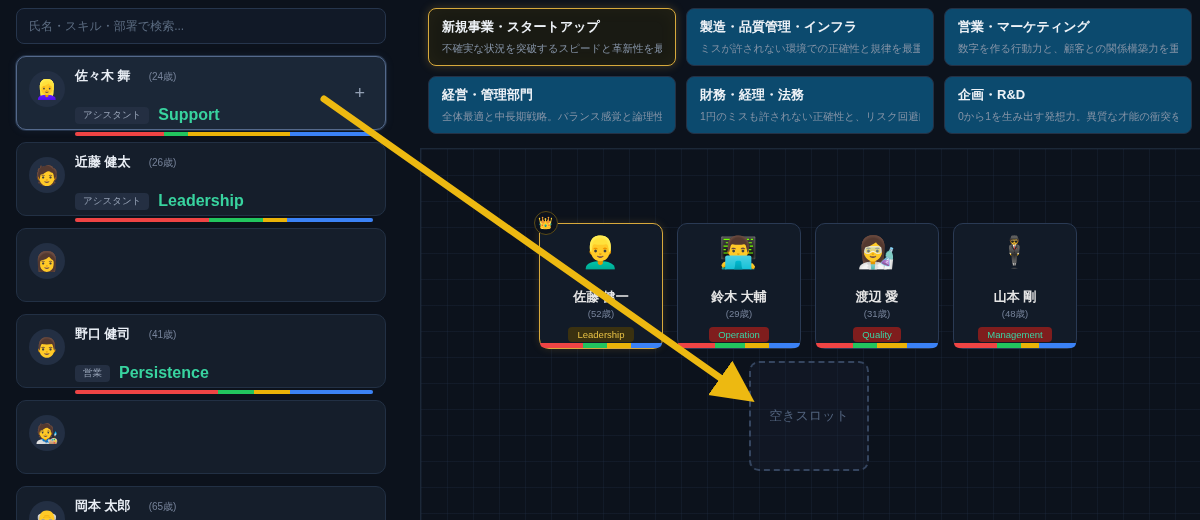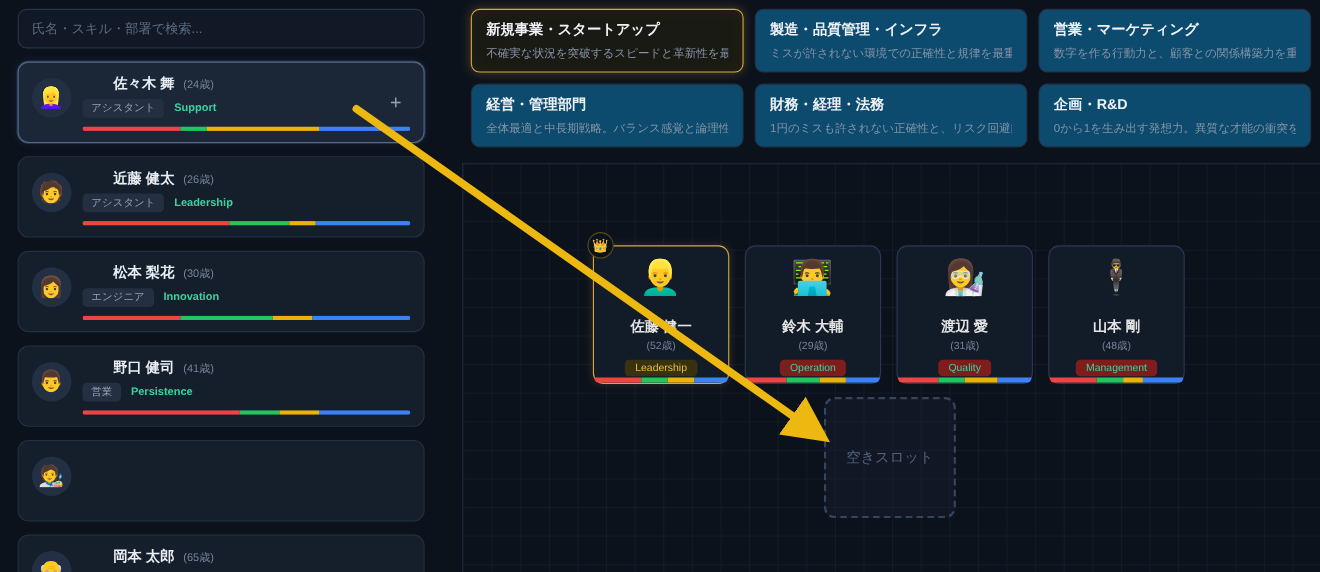--- a/index.html
+++ b/index.html
@@ -26,26 +26,26 @@
     cursor:pointer;
   }
   .mcard.selected { background:#1b2737; border-color:#54698b; box-shadow:0 0 0 1px rgba(99,130,180,.25), 0 0 10px rgba(80,120,190,.12); }
 
   .avatar {
     width:36px; height:36px; flex:0 0 36px; margin-top:4px;
     border-radius:50%; background:#232f43;
     display:flex; align-items:center; justify-content:center; font-size:19px; line-height:1;
   }
   .minfo { flex:1; display:flex; flex-direction:column; min-width:0; }
-  .mrow1 { display:flex; align-items:baseline; gap:8px;margin-left:28px; }
+  .mrow1 { display:flex; align-items:baseline; gap:18px; }
   .mname { color:#e9eef5; font-size:13px; font-weight:bold; }
   .mage  { color:#76839a; font-size:10px;text-align:right; }
-  .mrow2 { display:flex; align-items:center; gap:9px; margin-top:5px; }
+  .mrow2 { display:flex; align-items:center; gap:9px; margin-top:21px; }
   .rolepill { background:#242f42; color:#96a2b6; font-size:9.5px; padding:2px 8px; border-radius:4px; white-space:nowrap; }
-  .trait { color:#38d39f; font-size:10px; font-weight:bold; }
+  .trait { color:#38d39f; font-size:16px; font-weight:bold; }
   .statbar { display:flex; height:4px; border-radius:2px; overflow:hidden; margin-top:8px; background:#232e41; }
   .statbar span { height:100%; display:block; }
   .addbtn {
     position:absolute; right:14px; top:50%; transform:translateY(-50%);
     color:#93a0b4; font-size:18px; line-height:1; cursor:pointer; background:none; border:none;
     font-family:inherit;
   }
 
   
   .right { position:absolute; left:420px; top:0; width:780px; height:520px; }
@@ -146,36 +146,20 @@
           <span style="background: rgb(34, 197, 94); width: 18%;"></span>
           <span style="background: rgb(234, 179, 8); width: 8%;"></span>
           <span style="background: rgb(59, 130, 246); width: 29%;"></span>
         </div>
     </div>
   </div>
 
   
   <div class="mcard">
     <div class="avatar">👩</div>
-    <div class="minfo">
-      <div class="mrow1">
-        <span class="mname">松本 梨花</span>
-        <span class="mage">(30歳)</span>
-      </div>
-      <div class="mrow2">
-        <span class="rolepill">エンジニア</span>
-        <span class="trait">Innovation</span>
-      </div>
-      <div class="statbar">
-          <span style="background: rgb(239, 68, 68); width: 30%;"></span>
-          <span style="background: rgb(34, 197, 94); width: 28%;"></span>
-          <span style="background: rgb(234, 179, 8); width: 12%;"></span>
-          <span style="background: rgb(59, 130, 246); width: 30%;"></span>
-        </div>
-    </div>
   </div>
 
   
   <div class="mcard">
     <div class="avatar">👨</div>
     <div class="minfo">
       <div class="mrow1">
         <span class="mname">野口 健司</span>
         <span class="mage">(41歳)</span>
       </div>

